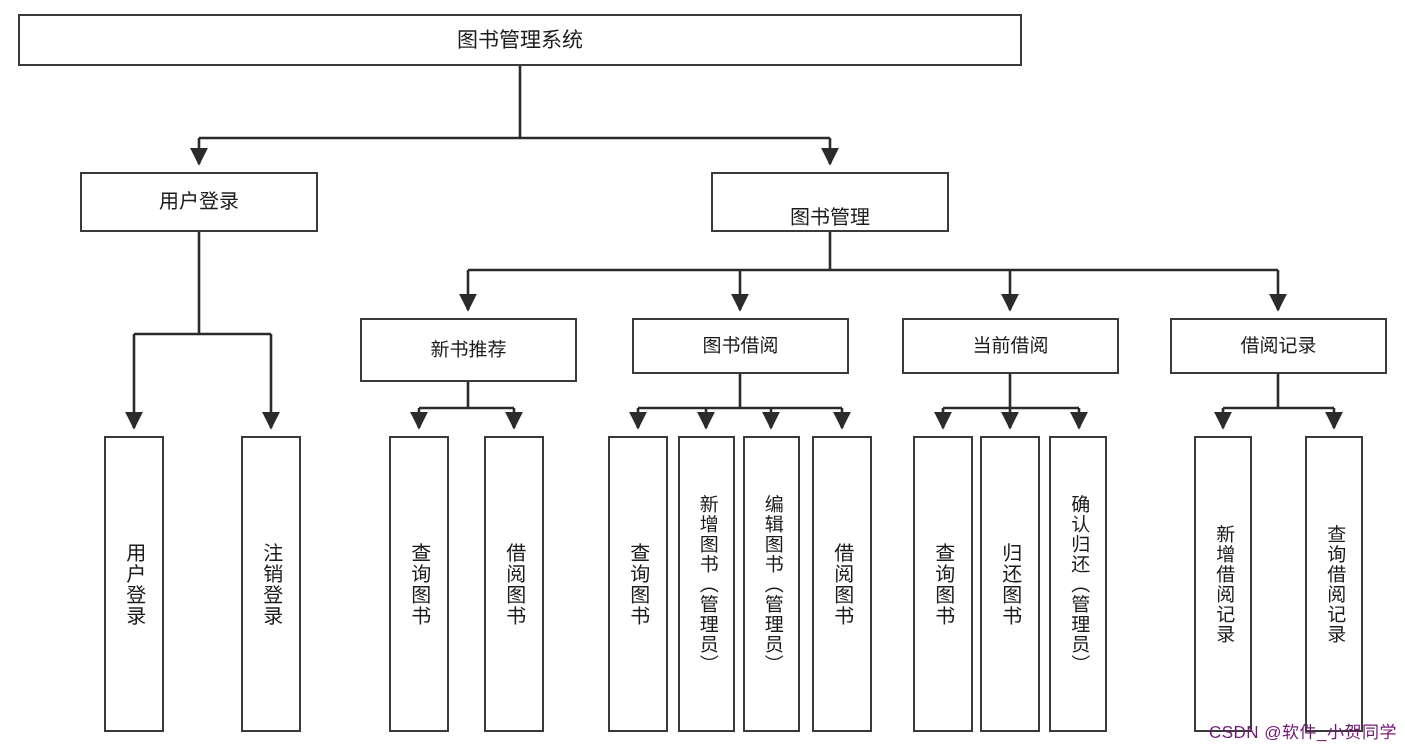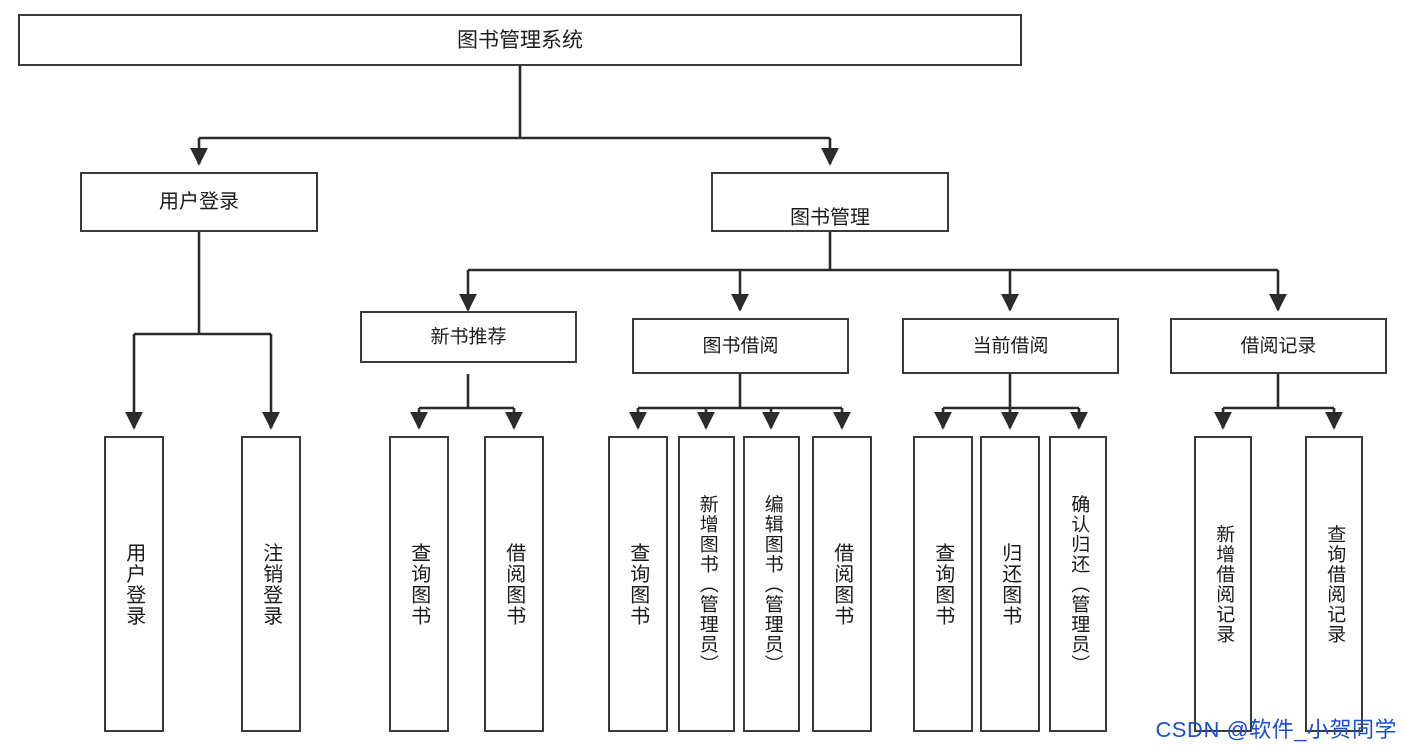--- a/index.html
+++ b/index.html
@@ -60,22 +60,22 @@
   .node.leaf .vtext {
     writing-mode: vertical-rl;
     text-orientation: upright;
     display: block;
     white-space: nowrap;
   }
   .watermark {
     position: absolute;
     right: 8px;
     bottom: 4px;
-    font-size: 22px;
-    color: #1d4ed8;
+    font-size: 17px;
+    color: #701a75;
     letter-spacing: 0.5px;
     user-select: none;
     white-space: nowrap;
   }
 </style>
 </head>
 <body>
 
 <div id="canvas">
 
@@ -133,21 +133,21 @@
     <span>图书管理系统</span>
   </div>
 
   <div class="node level1" style="left:80px; top:172px; width:238px; height:60px;">
     <span>用户登录</span>
   </div>
   <div class="node level1" style="left:711px; top:172px; width:238px; height:60px;align-items:flex-end;">
     <span>图书管理</span>
   </div>
 
-  <div class="node level2" style="left:360px; top:311px; width:217px; height:52px;text-align:center;">
+  <div class="node level2" style="left:360px; top:318px; width:217px; height:64px;text-align:center;">
     <span>新书推荐</span>
   </div>
   <div class="node level2" style="left:632px; top:318px; width:217px; height:56px;">
     <span>图书借阅</span>
   </div>
   <div class="node level2" style="left:1170px; top:318px; width:217px; height:56px;">
     <span>借阅记录</span>
   </div>
   <div class="node level2" style="left:902px; top:318px; width:217px; height:56px;">
     <span>当前借阅</span>

